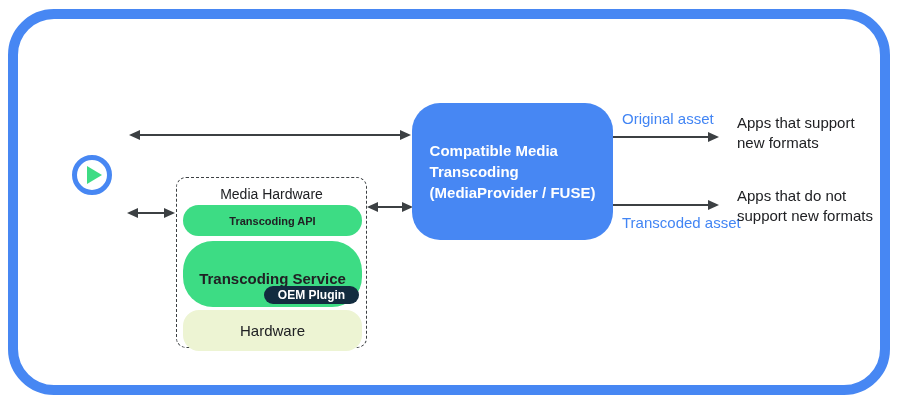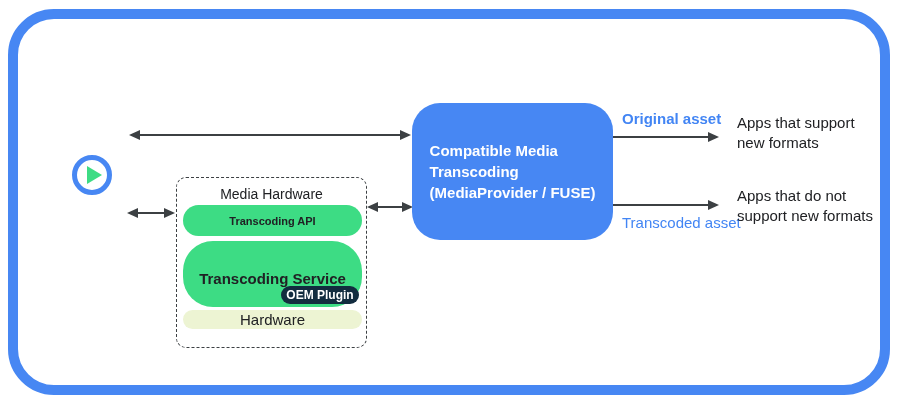--- a/index.html
+++ b/index.html
@@ -50,38 +50,38 @@
   .pill-api {
     left:6px; top:27px; width:179px; height:31px; background:#3DDC84;
     border-radius:16px; font-weight:bold; font-size:11px;
   }
   .pill-service {
     left:6px; top:63px; width:179px; height:66px; background:#3DDC84;
     border-radius:30px; font-weight:bold; font-size:15px;
     align-items:flex-start; padding-top:29px;
   }
   .pill-oem {
-    position:absolute; right:3px; bottom:3px; width:78px; height:18px;
+    position:absolute; right:3px; bottom:3px; width:95px; height:18px;
     background:#122C3F; border-radius:10px; color:#ffffff; font-weight:bold; font-size:12px;
     display:flex; align-items:center; justify-content:center;
   }
   .pill-hw {
-    left:6px; top:132px; width:179px; height:19px; background:#EDF4D3;
+    left:6px; top:132px; width:179px; height:41px; background:#EDF4D3;
     border-radius:16px; font-size:15px;
   }
   
   .blue-box {
     position:absolute; left:412px; top:103px; width:201px; height:137px;
     background:#4787F3; border-radius:28px; color:#ffffff; font-weight:bold;
     font-size:15px; line-height:21px; text-align:left;
     display:flex; align-items:center; justify-content:center; white-space:pre-line;
   }
   
   .asset-label { color:#4285F4; font-size:15px; }
-  .original-label   { left:622px; top:110px;font-weight:bold; }
+  .original-label   { left:622px; top:110px; }
   .transcoded-label { left:622px; top:214px; }
   .apps-label { font-size:15px; line-height:20px; }
   .apps-support    { left:737px; top:113px; }
   .apps-no-support { left:737px; top:186px; }
 </style>
 </head>
 <body>
 
 <div class="canvas">
 

